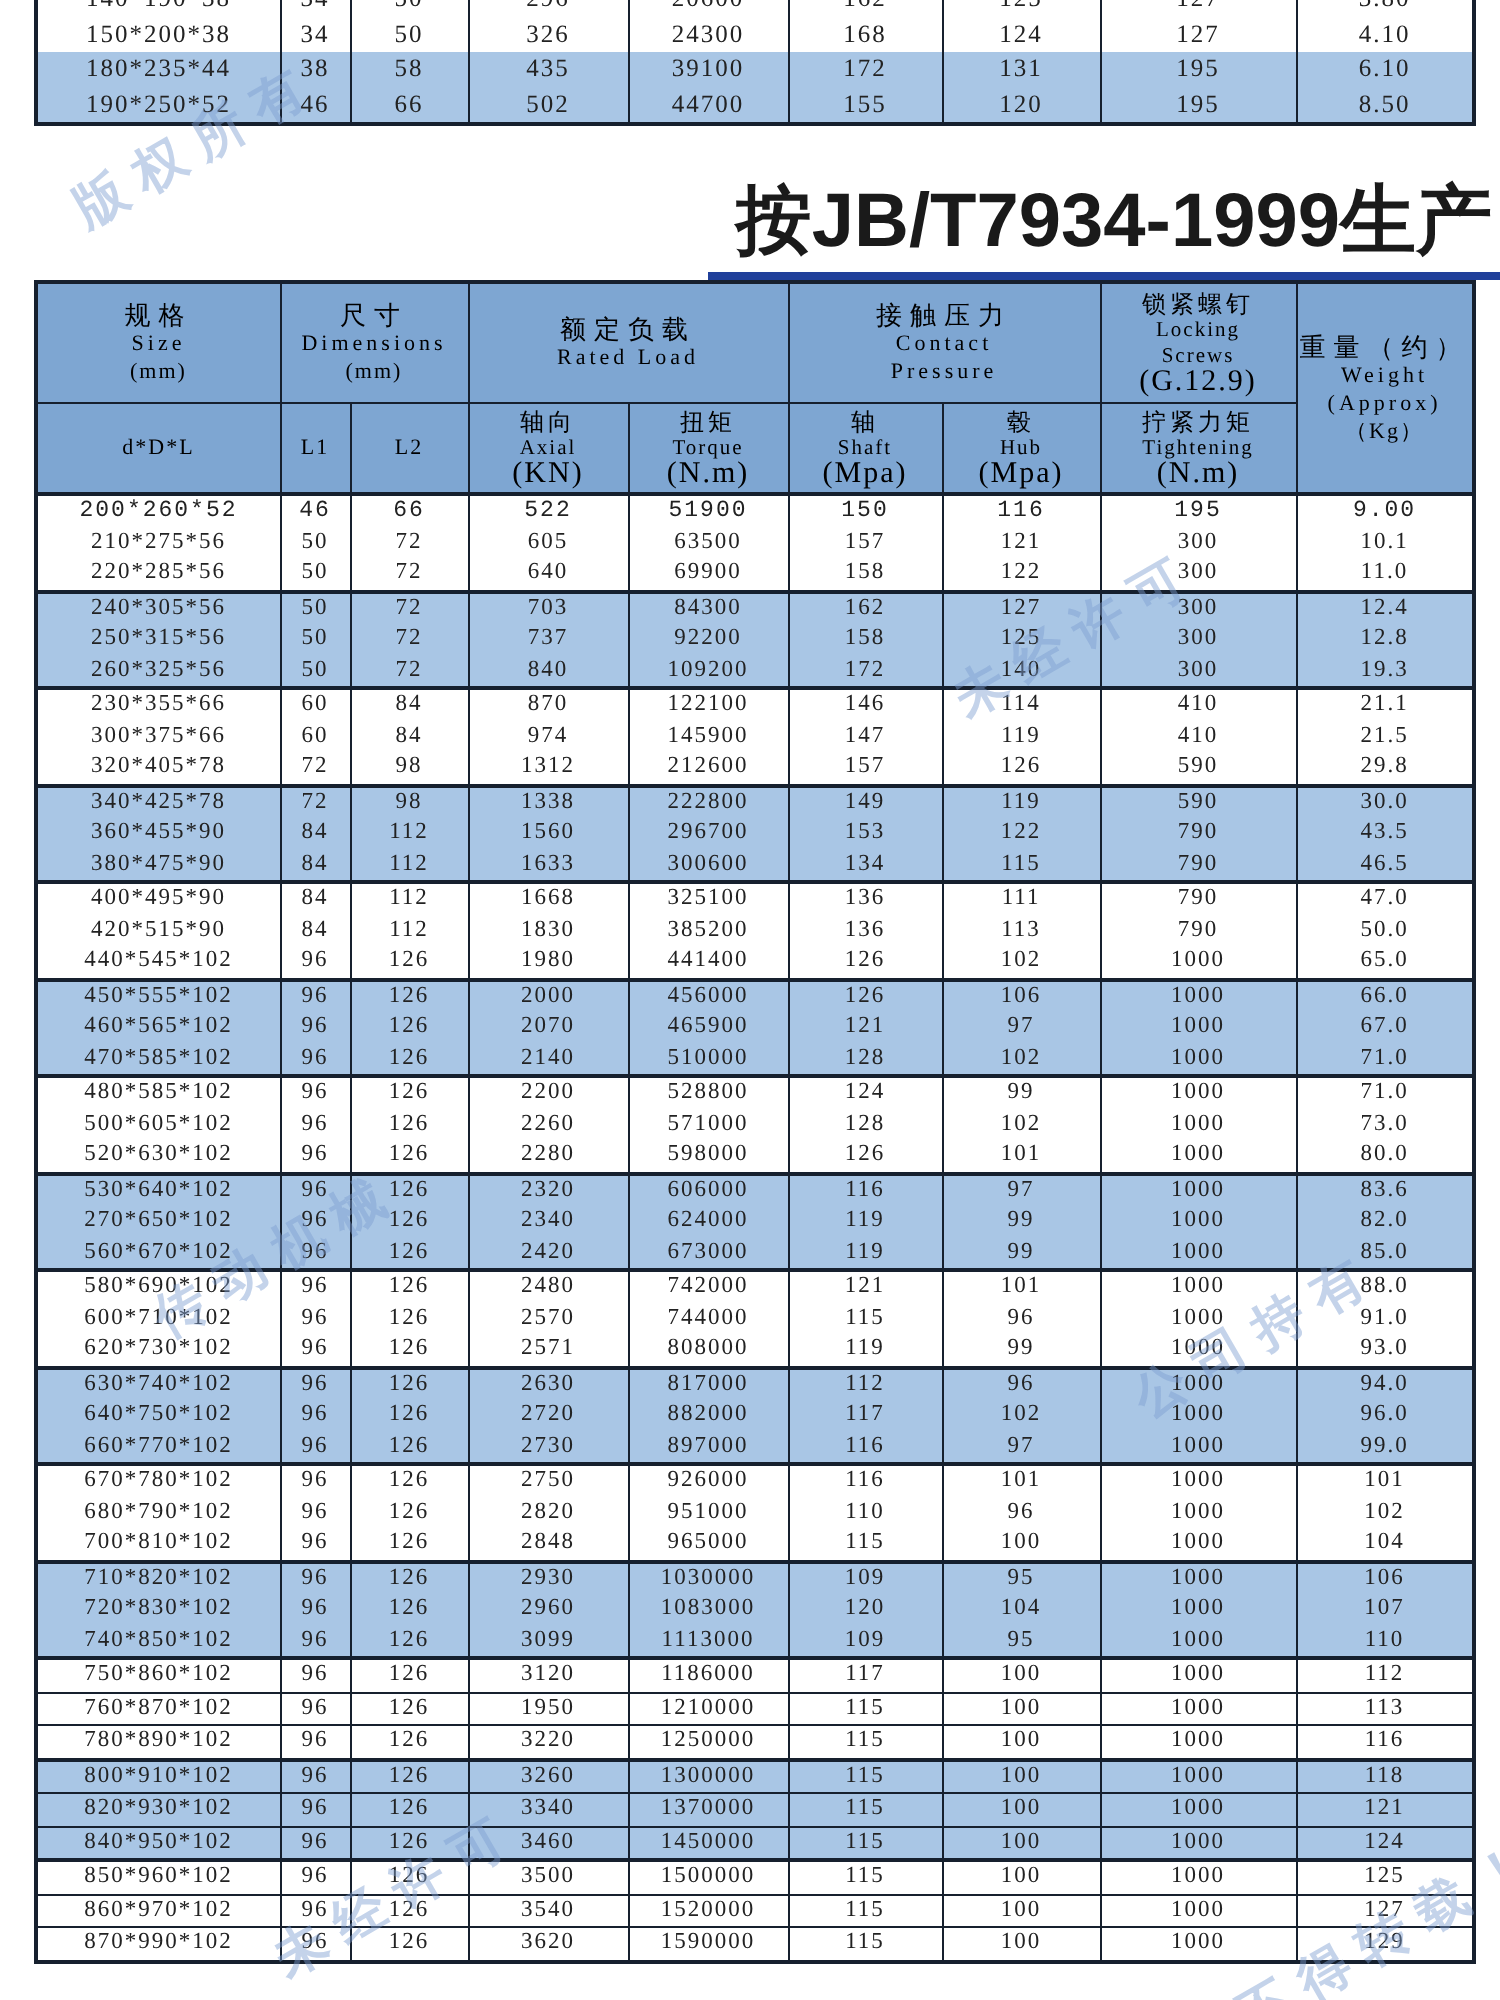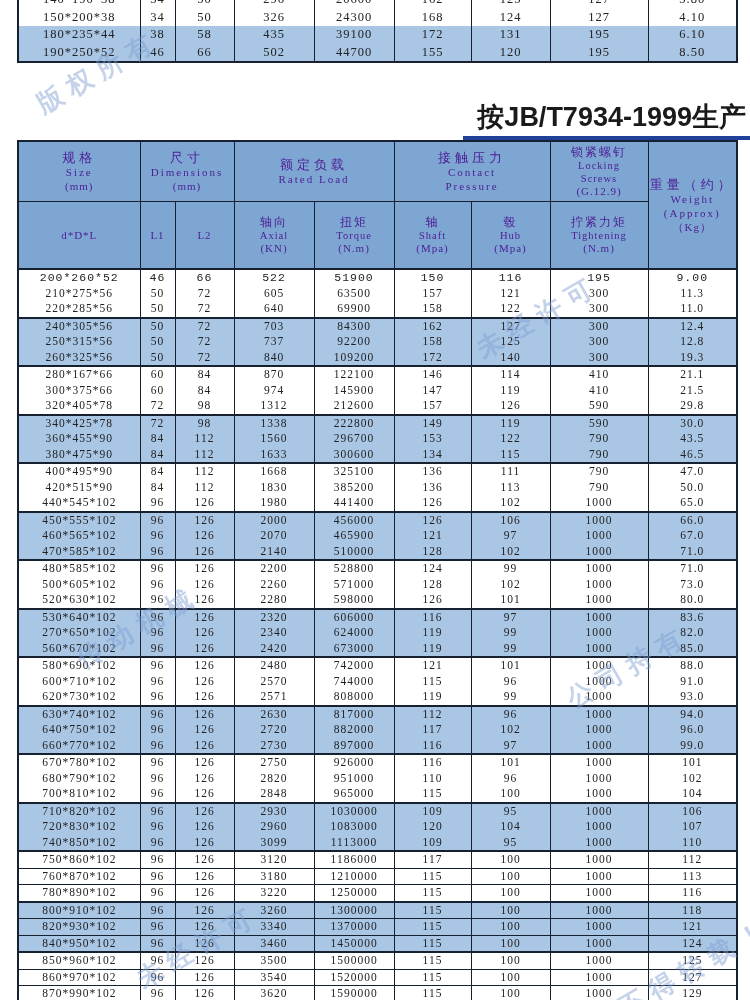--- a/index.html
+++ b/index.html
@@ -39,40 +39,40 @@
   #top-table{margin-top:-11px;}
   #top-table td{height:17.5px;line-height:17.5px;font-size:12.5px;}
 
   
   .title-wrap{
     height:60px;display:flex;justify-content:flex-end;align-items:flex-end;
     padding-right:0px;
   }
   .title-text{
     font-family:"Liberation Sans","DejaVu Sans",sans-serif;
-    font-size:27px;font-weight:600;color:#1a1a1a;
+    font-size:38px;font-weight:600;color:#1a1a1a;
     border-bottom:4px solid var(--underline);
     padding:0 4px 3px 14px;line-height:1.1;
   }
 
   
   #main-table th{
     background:var(--header-blue);
     border:1.5px solid var(--bd);
-    font-weight:normal;color:#4c1d95;
+    font-weight:normal;color:#000000;
     padding:0;vertical-align:middle;overflow:hidden;
   }
   #main-table thead tr:first-child th{height:60px;}
-  #main-table thead tr:last-child th{height:68px;}
+  #main-table thead tr:last-child th{height:46px;}
   th .zh{font-size:13px;letter-spacing:4px;line-height:15px;}
   th .en{font-size:11px;letter-spacing:2px;line-height:14px;font-family:"Liberation Serif",serif;}
   th .unit{font-size:11px;letter-spacing:1px;line-height:14px;text-align:center;}
   th.tight .zh{line-height:14px;font-size:12px;letter-spacing:2px;}
   th.tight .en{line-height:13px;font-size:10.5px;letter-spacing:1px;}
-  th.tight .unit{line-height:13px;font-size:11px;}
+  th.tight .unit{line-height:13px;font-size:15px;}
   #main-table tbody tr:first-child td{border-top:2px solid var(--bd);font-family:Liberation Mono, monospace;}
   #main-table td{height:15.5px;line-height:15.5px;}
 
   
   .wm{
     position:absolute;pointer-events:none;z-index:5;
     color:rgba(125,158,208,0.45);
     font-family:"Liberation Sans","DejaVu Sans",sans-serif;
     font-size:26px;font-weight:bold;letter-spacing:8px;
     transform:rotate(-30deg);white-space:nowrap;
@@ -246,21 +246,21 @@
         </tr>
         <tr>
           <td>210*275*56</td>
           <td>50</td>
           <td>72</td>
           <td>605</td>
           <td>63500</td>
           <td>157</td>
           <td>121</td>
           <td>300</td>
-          <td>11.3</td>
+          <td>10.1</td>
         </tr>
         <tr>
           <td>220*285*56</td>
           <td>50</td>
           <td>72</td>
           <td>640</td>
           <td>69900</td>
           <td>158</td>
           <td>122</td>
           <td>300</td>
@@ -293,21 +293,21 @@
           <td>50</td>
           <td>72</td>
           <td>840</td>
           <td>109200</td>
           <td>172</td>
           <td>140</td>
           <td>300</td>
           <td>19.3</td>
         </tr>
         <tr class="grp">
-          <td>280*167*66</td>
+          <td>230*355*66</td>
           <td>60</td>
           <td>84</td>
           <td>870</td>
           <td>122100</td>
           <td>146</td>
           <td>114</td>
           <td>410</td>
           <td>21.1</td>
         </tr>
         <tr>
@@ -637,21 +637,21 @@
           <td>1186000</td>
           <td>117</td>
           <td>100</td>
           <td>1000</td>
           <td>112</td>
         </tr>
         <tr class="hline">
           <td>760*870*102</td>
           <td>96</td>
           <td>126</td>
-          <td>3180</td>
+          <td>1950</td>
           <td>1210000</td>
           <td>115</td>
           <td>100</td>
           <td>1000</td>
           <td>113</td>
         </tr>
         <tr class="hline">
           <td>780*890*102</td>
           <td>96</td>
           <td>126</td>

